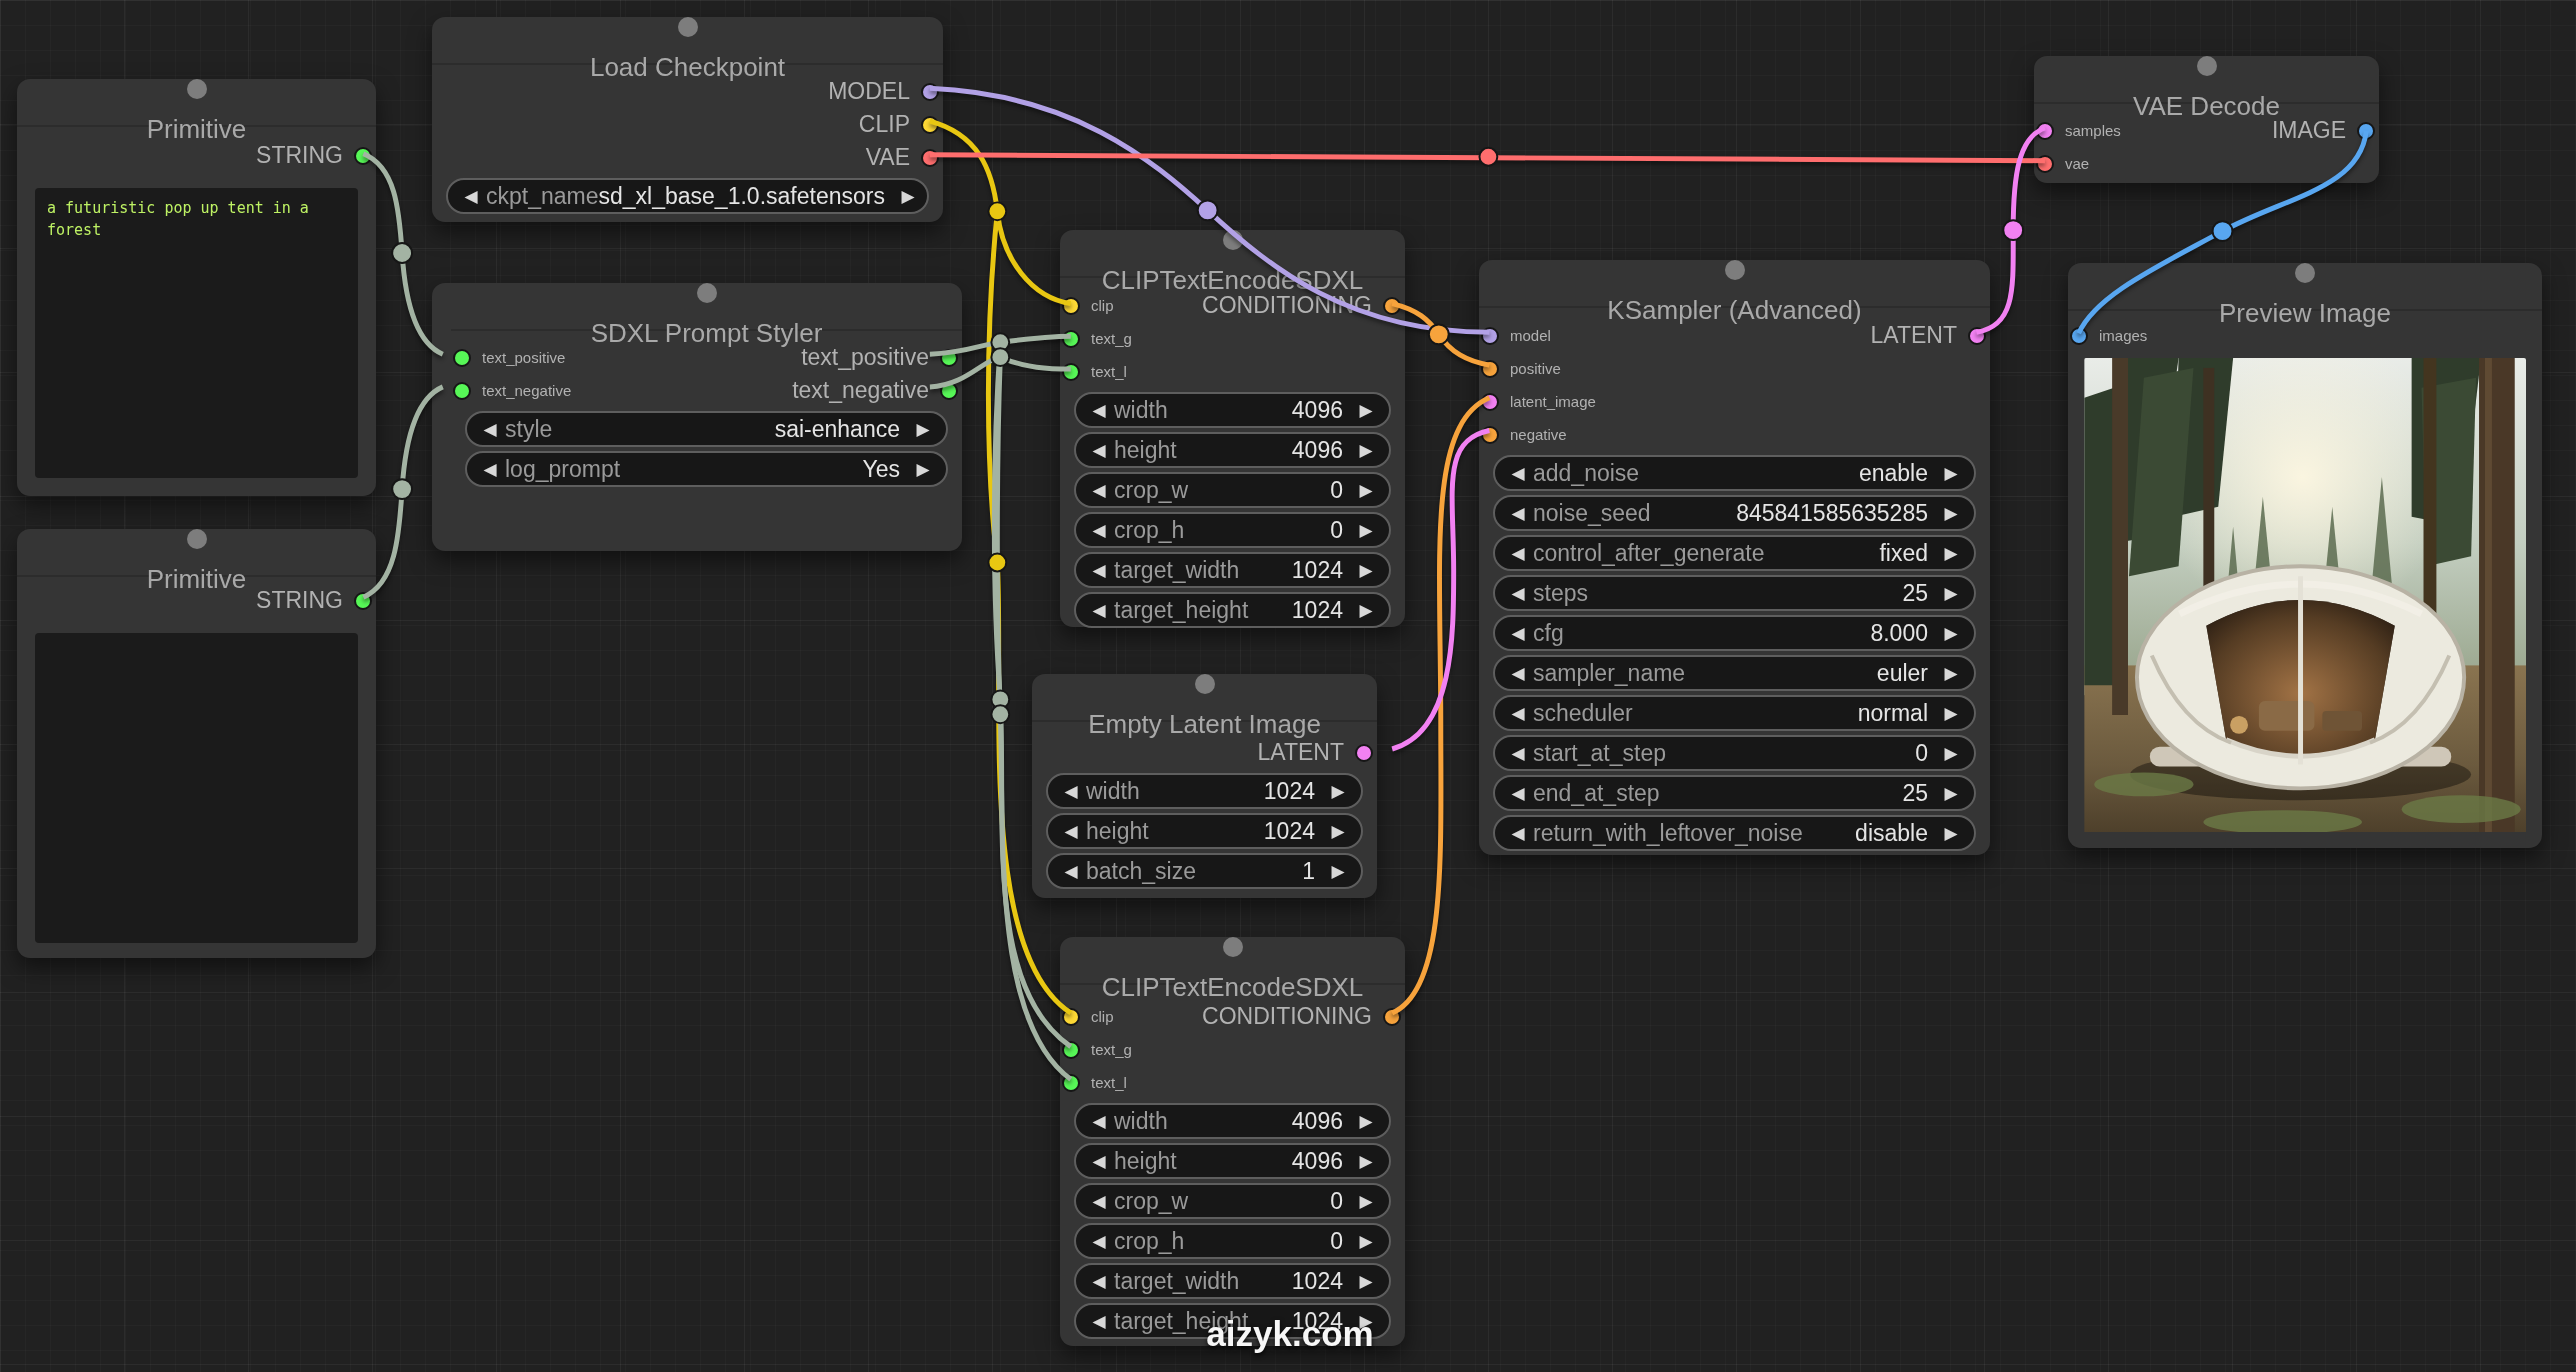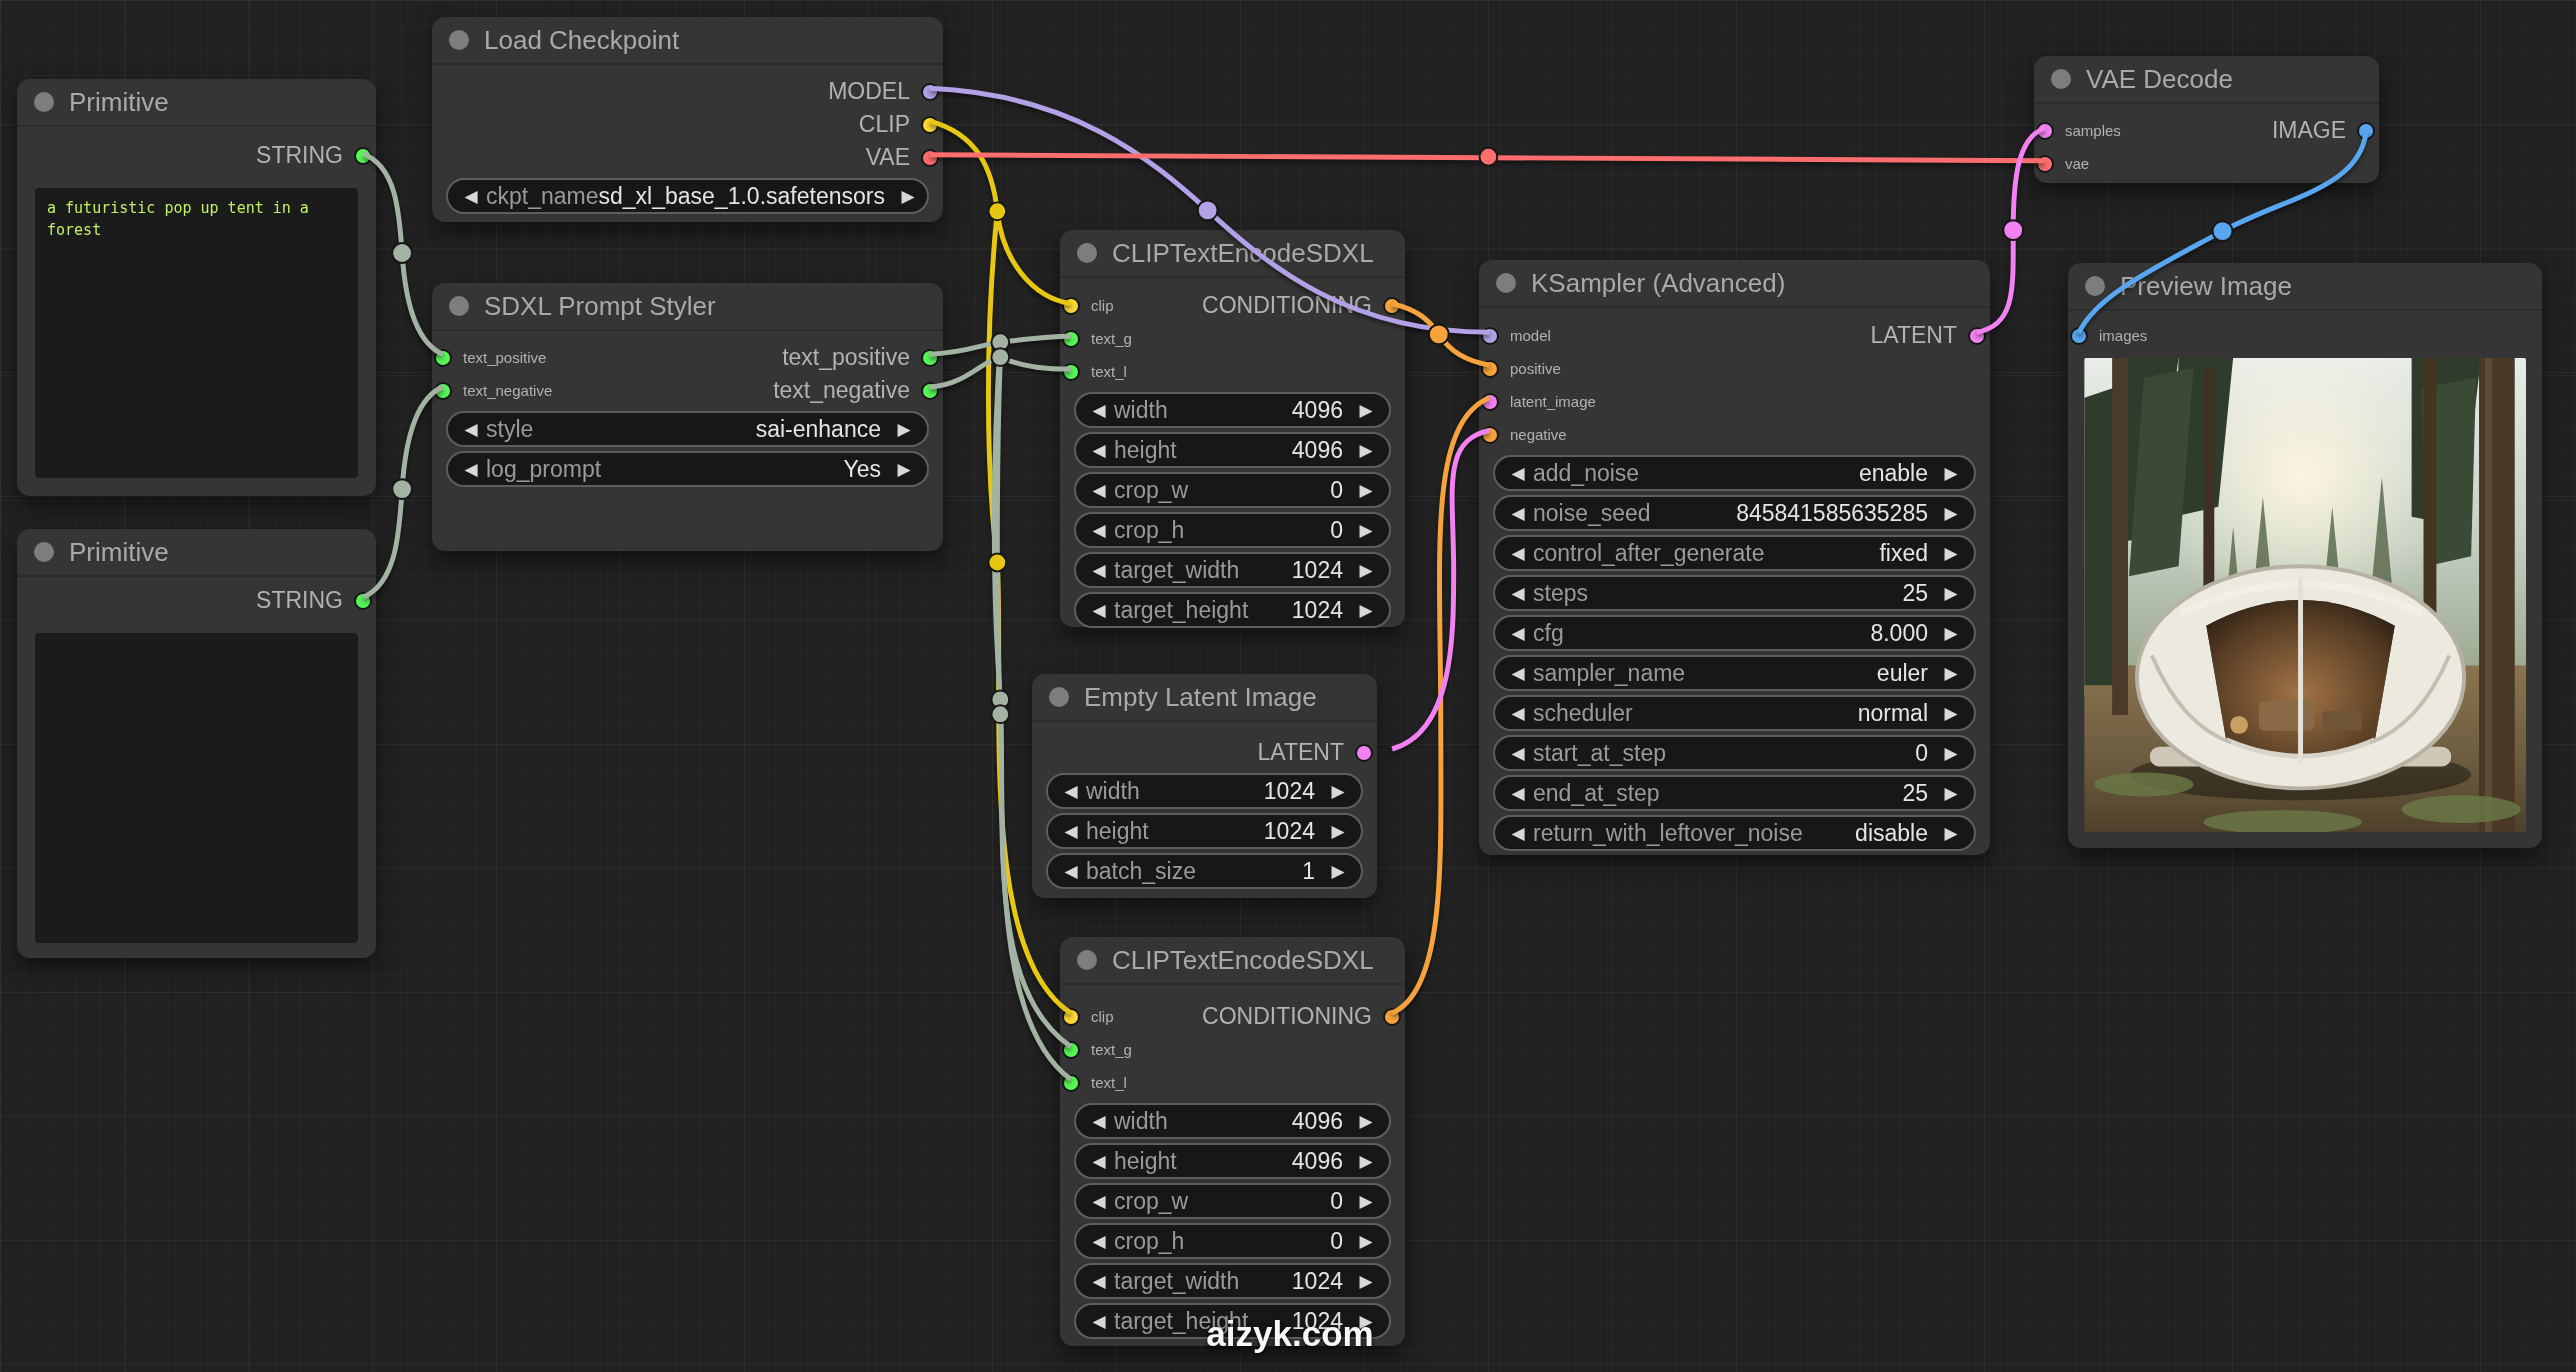--- a/index.html
+++ b/index.html
@@ -5,21 +5,21 @@
   html,body{margin:0;padding:0;width:2576px;height:1372px;overflow:hidden;background:#1d1d1d;}
   .canvas{position:relative;width:2576px;height:1372px;background-color:#212121;
     background-image:
       linear-gradient(rgba(255,255,255,0.05) 1px, transparent 1px),
       linear-gradient(90deg, rgba(255,255,255,0.05) 1px, transparent 1px),
       linear-gradient(rgba(255,255,255,0.025) 1px, transparent 1px),
       linear-gradient(90deg, rgba(255,255,255,0.025) 1px, transparent 1px);
     background-size:124px 124px,124px 124px,25px 25px,25px 25px;
     font-family:"Liberation Sans",sans-serif;}
   .node{position:absolute;background:#353535;border-radius:13px;box-shadow:0 10px 22px rgba(0,0,0,.5);color:#b4b4b4;}
-  .titlebar{height:46px;display:flex;align-items:center;gap:15px;padding:0 17px;border-bottom:2px solid #2c2c2c;}
+  .titlebar{height:46px;display:flex;align-items:center;gap:15px;padding:0 17px;border-bottom:2px solid #2c2c2c;flex-direction:column;}
   .tdot{width:20px;height:20px;border-radius:50%;background:#7d7d7d;flex:0 0 auto;}
   .title{font-size:26px;color:#a9a9a9;white-space:nowrap;}
   .slots{padding-top:10px;}
   .row{position:relative;height:33px;display:flex;align-items:center;}
   .dot{width:18px;height:18px;border-radius:50%;border:2px solid #161616;box-sizing:border-box;position:absolute;top:50%;transform:translateY(-50%);}
   .dot.in{left:2px}
   .dot.out{right:4px}
   .in-label{margin-left:31px;font-size:15px;color:#b2b2b2;}
   .out-label{margin-left:auto;margin-right:33px;font-size:23px;color:#b2b2b2;}
   .widgets{display:flex;flex-direction:column;gap:4px;padding:4px 14px 0;}
@@ -32,21 +32,21 @@
   .c-green{background:#57f757}.c-yellow{background:#fdd835}.c-red{background:#ff6e6e}
   .c-purple{background:#b2a1e6}.c-orange{background:#f7a33c}.c-pink{background:#f281f2}.c-blue{background:#58a6f0}
   #wires{position:absolute;left:0;top:0;z-index:30;pointer-events:none;}
   .node{z-index:10;}
   #watermark{position:absolute;left:1131px;top:1314px;width:318px;text-align:center;z-index:40;
     font-size:35px;font-weight:bold;color:#f7f7f7;text-shadow:0 2px 5px rgba(0,0,0,.85);}
   
   #n-load{left:432px;top:17px;width:511px;height:205px;}
   #n-prim1{left:17px;top:79px;width:359px;height:417px;}
   #n-prim2{left:17px;top:529px;width:359px;height:429px;}
-  #n-styler{left:432px;top:283px;width:511px;height:268px;}
+  #n-styler{left:432px;top:283px;width:511px;height:268px;padding-left:19px;}
   #n-clip1{left:1060px;top:230px;width:345px;height:397px;}
   #n-latent{left:1032px;top:674px;width:345px;height:224px;}
   #n-clip2{left:1060px;top:937px;width:345px;height:409px;}
   #n-ksampler{left:1479px;top:260px;width:511px;height:595px;}
   #n-vae{left:2034px;top:56px;width:345px;height:127px;}
   #n-preview{left:2068px;top:263px;width:474px;height:585px;}
   #n-prim1 .ta{height:270px;}
   #n-prim2 .ta{height:290px;}
 </style>
 </head>

